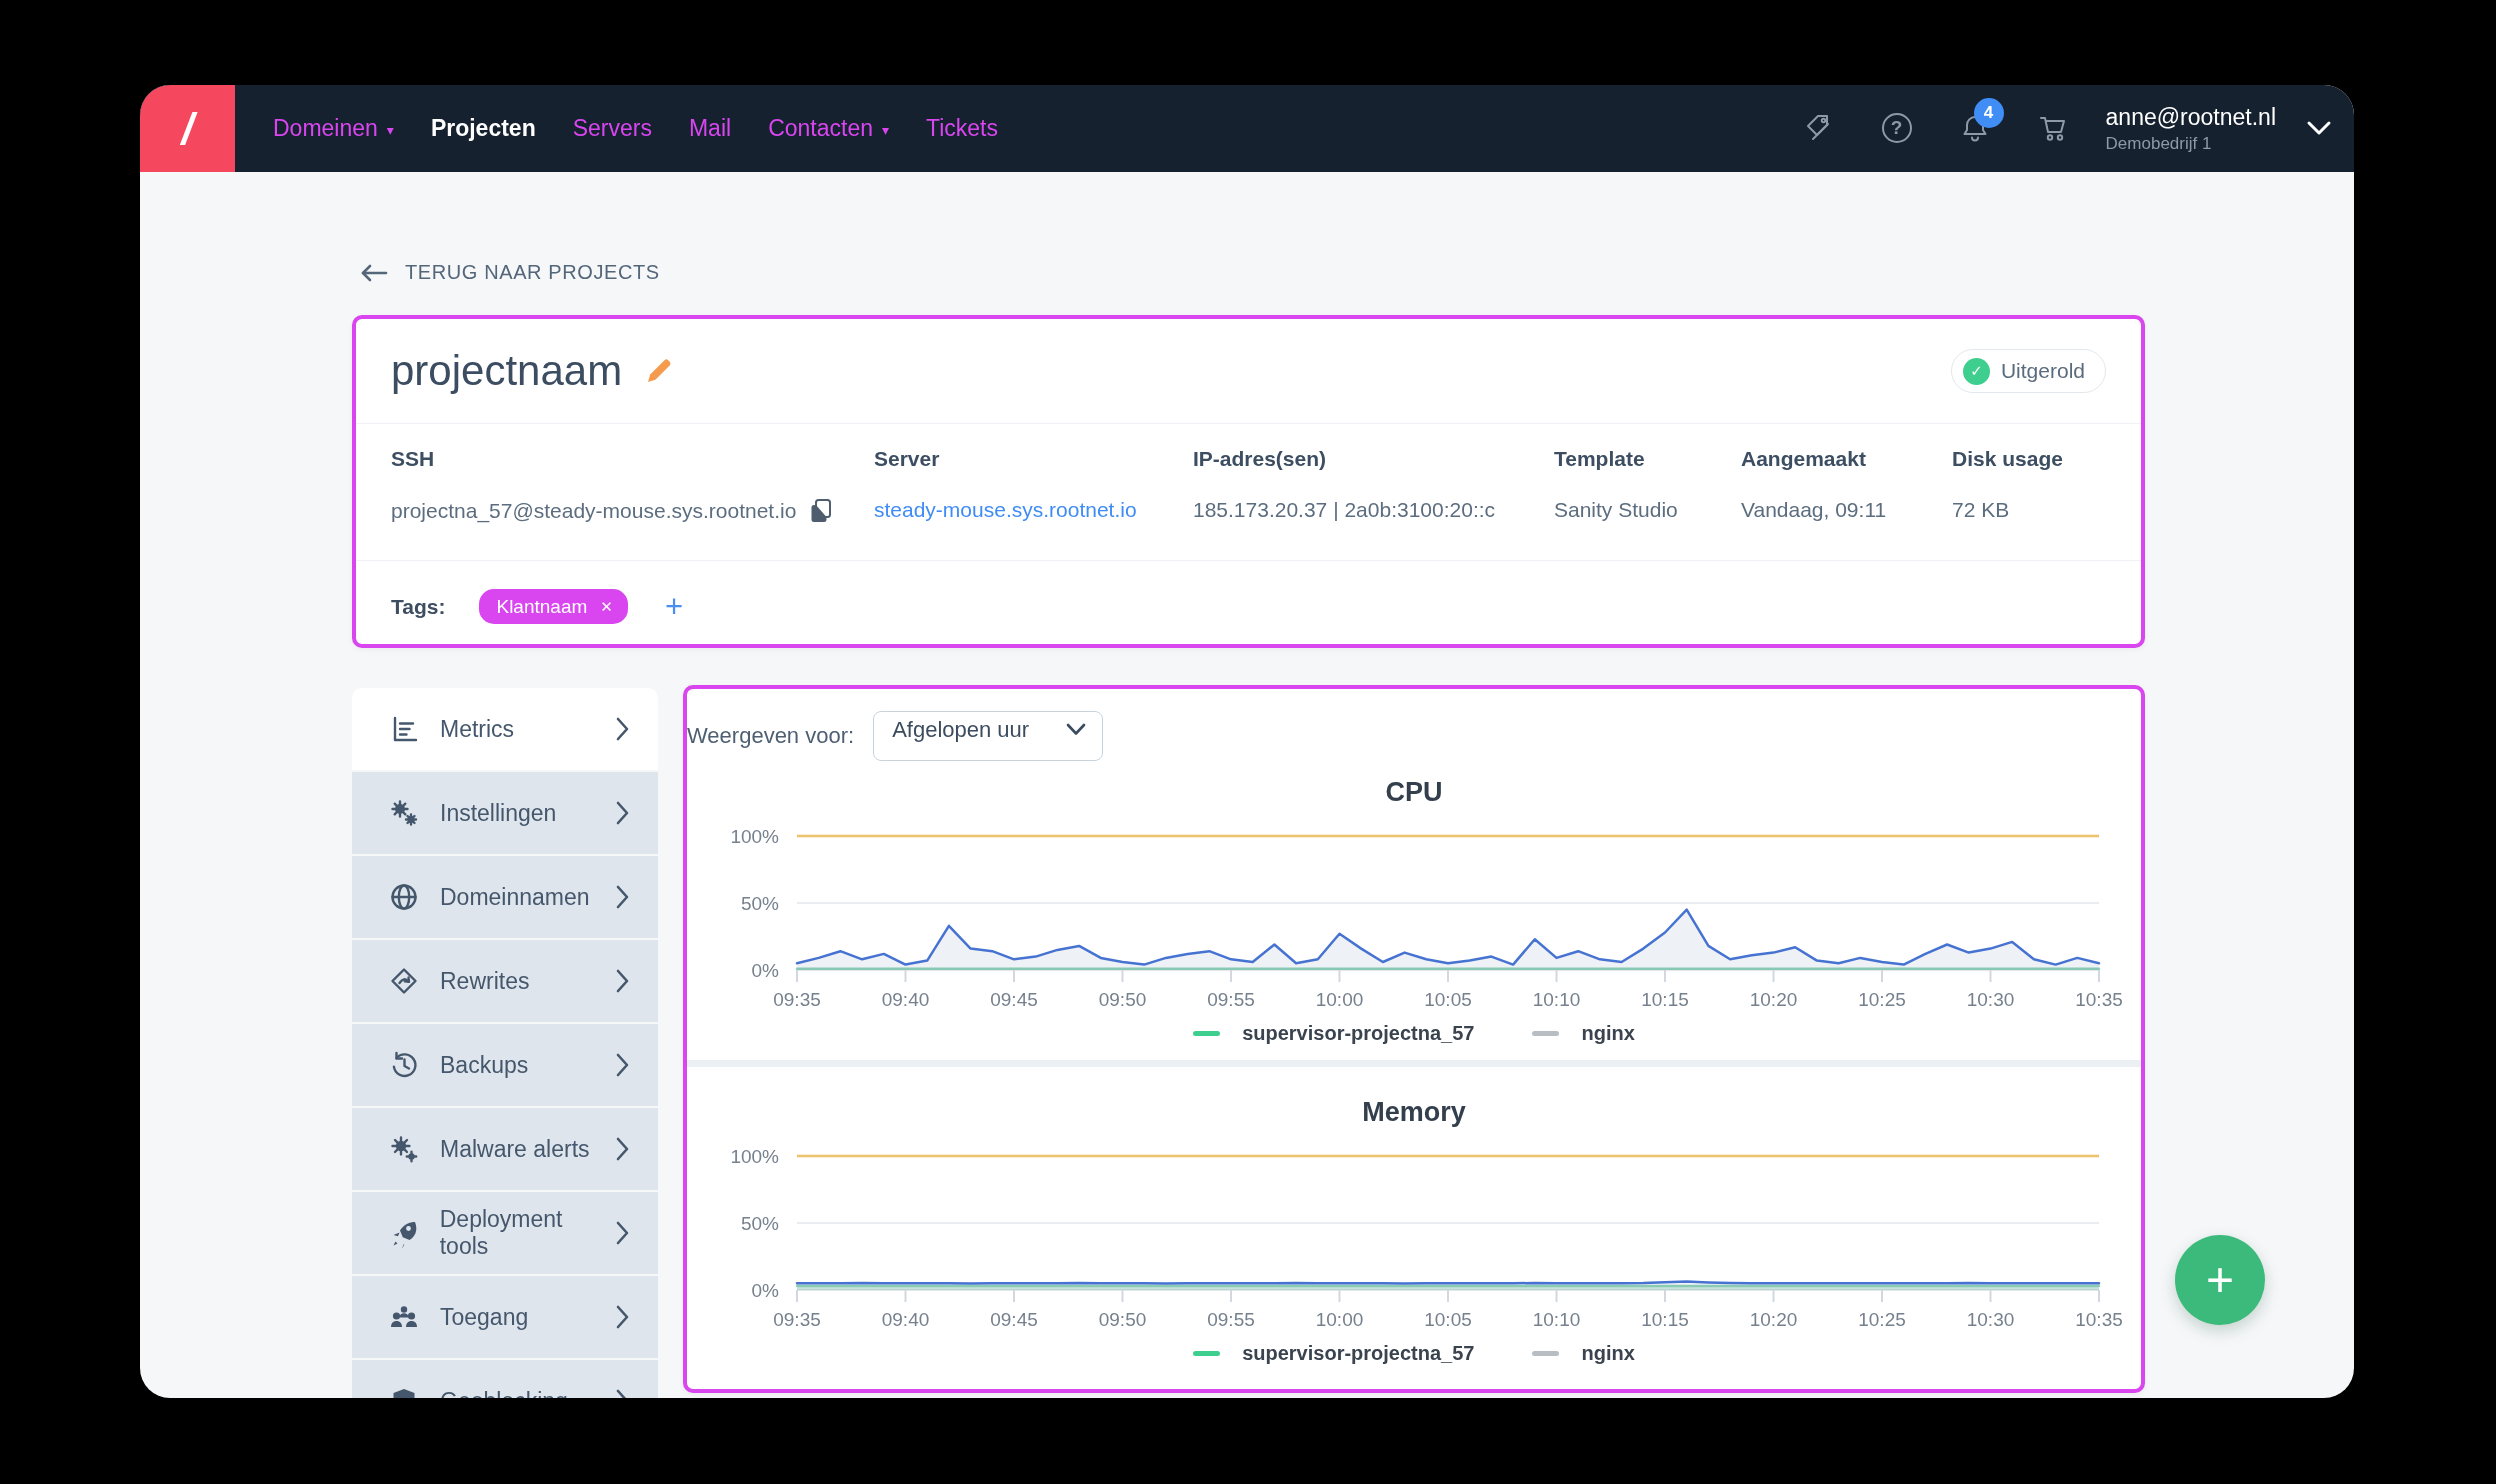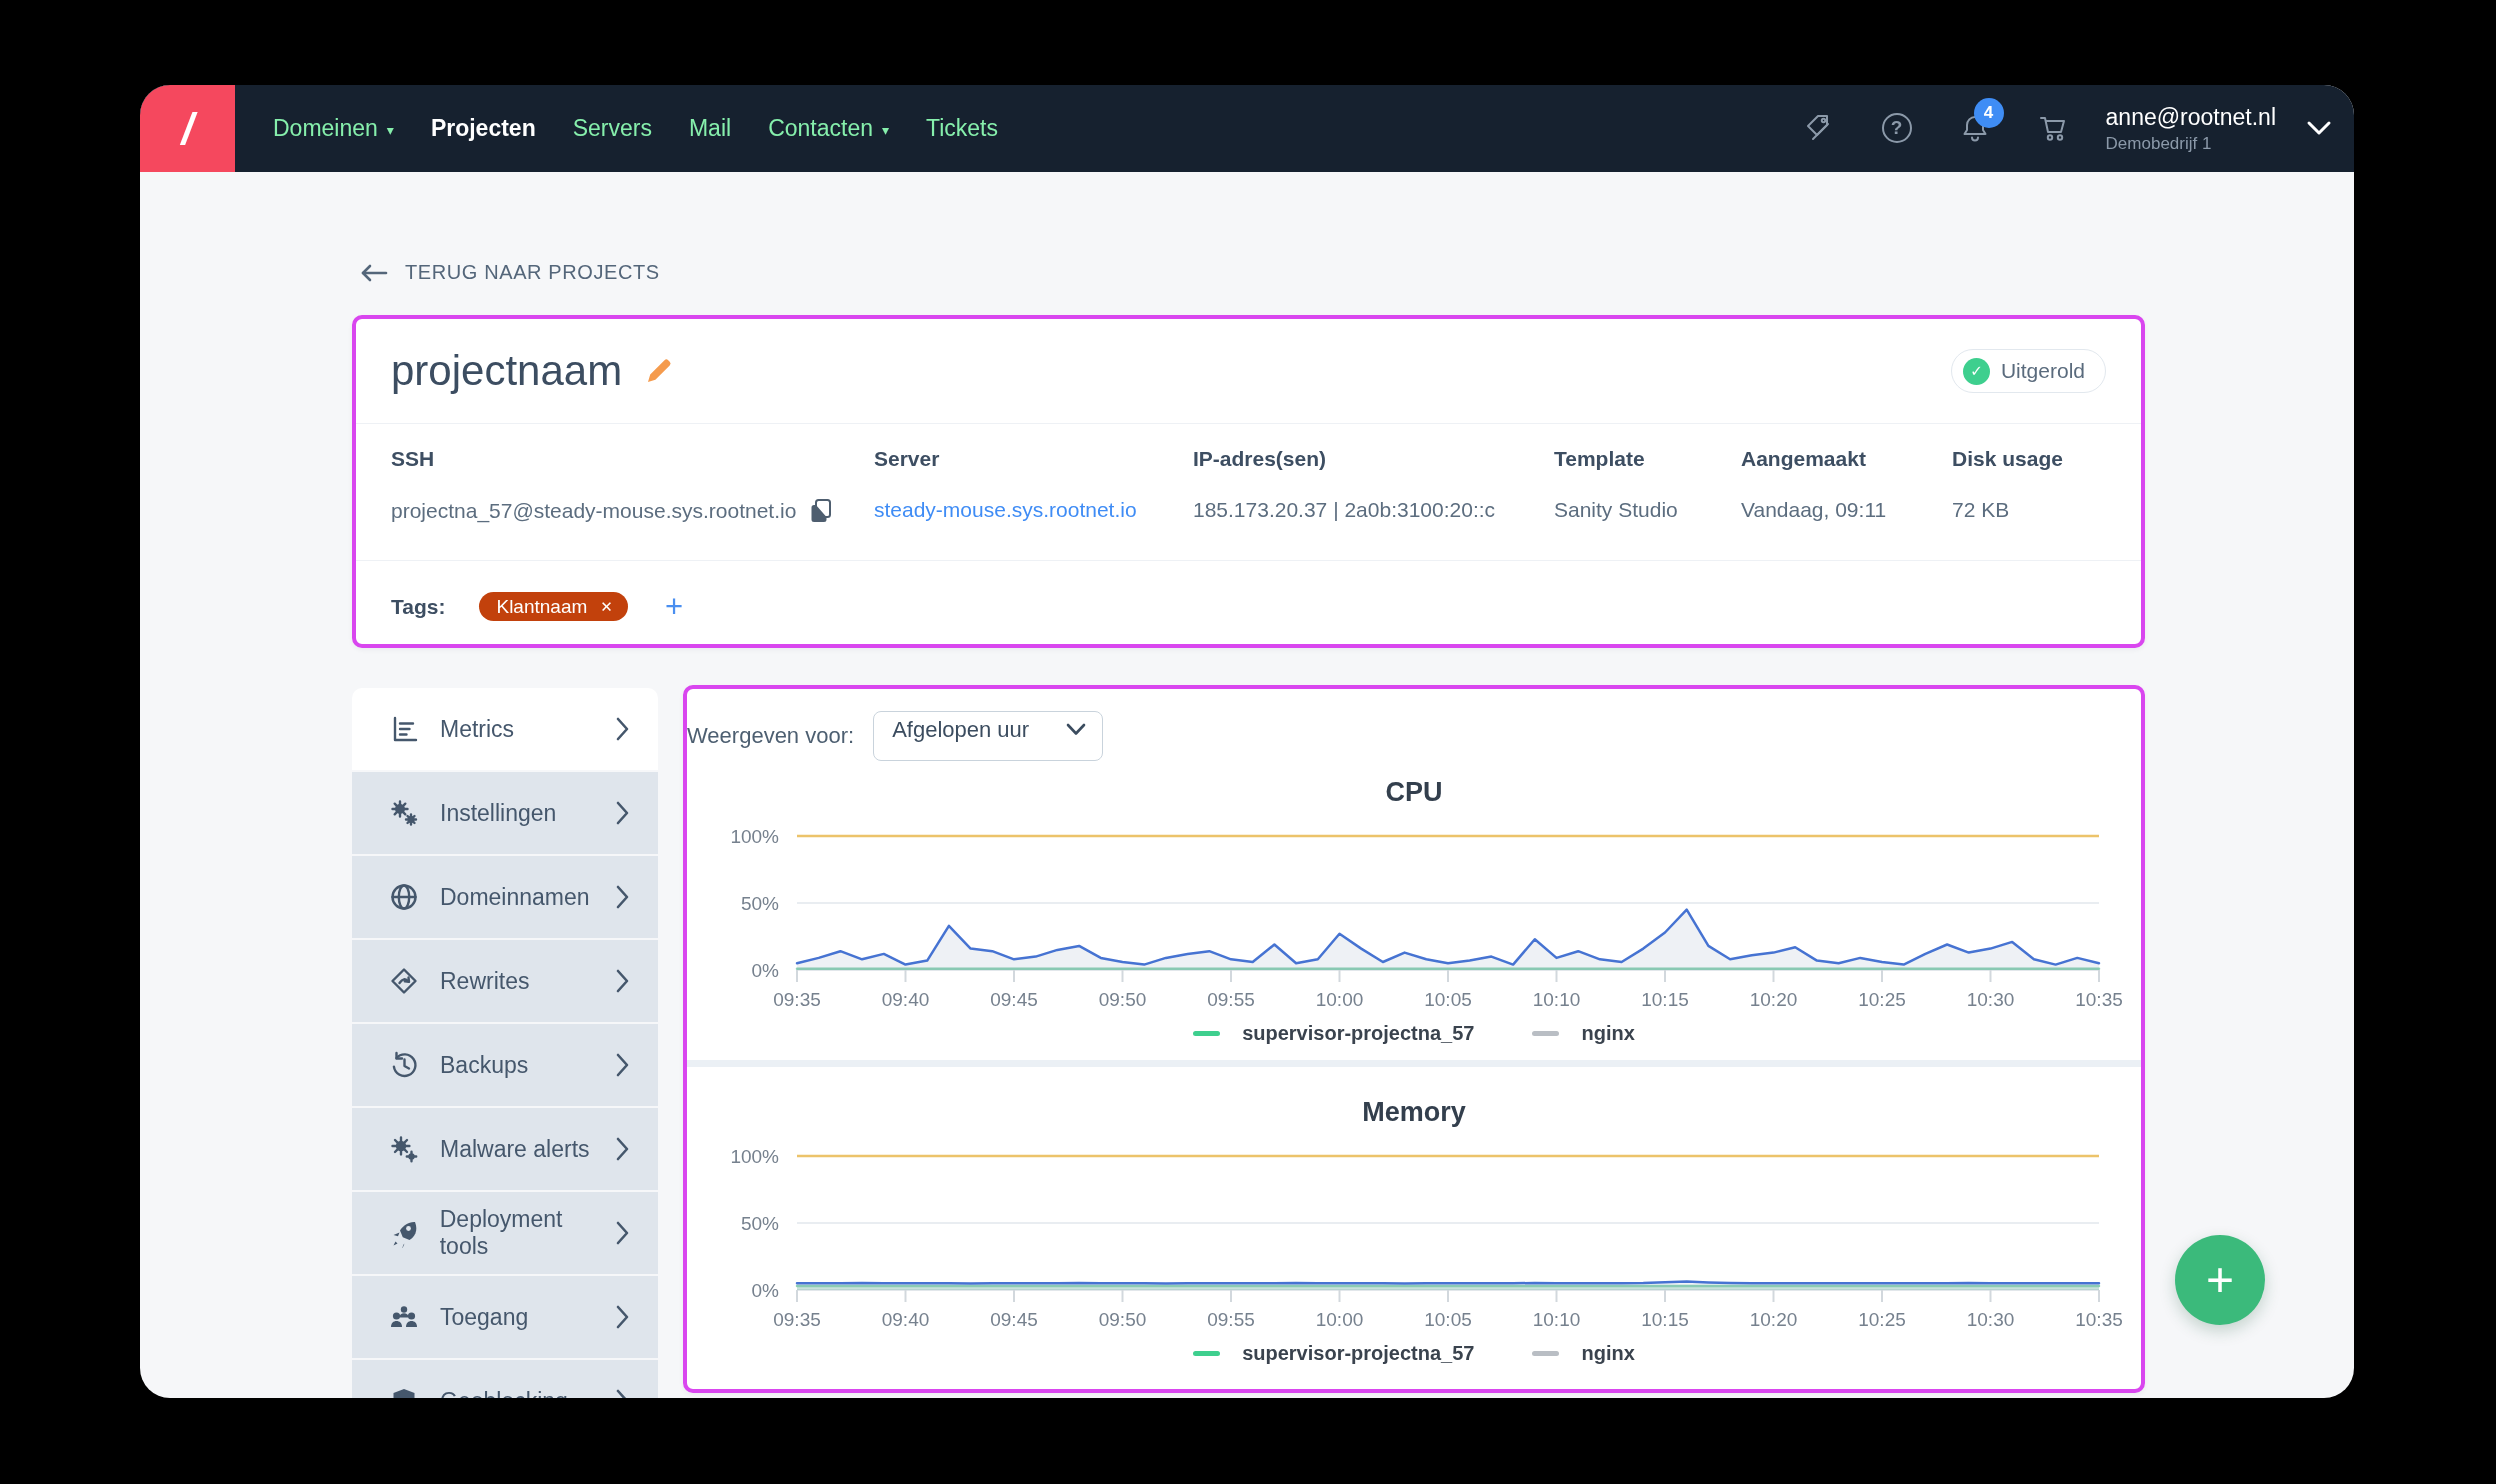--- a/index.html
+++ b/index.html
@@ -7,21 +7,21 @@
   body { font-family:"Liberation Sans","DejaVu Sans",sans-serif; }
   .stage { position:relative; width:2496px; height:1484px; background:#000; overflow:hidden; }
   .window { position:absolute; left:140px; top:85px; width:2214px; height:1313px;
             background:#f6f7f9; border-radius:30px; overflow:hidden; }
 
   
   .nav { position:relative; height:87px; background:#16212f; display:flex; align-items:center; }
   .logo { width:95px; height:87px; background:#f5485e; border-radius:30px 0 0 0;
           display:grid; place-items:center; color:#fff; font-size:44px; font-weight:700; font-style:italic; cursor:pointer; }
   .menu { display:flex; align-items:center; gap:37px; margin-left:38px; }
-  .menu-item { display:flex; align-items:center; gap:9px; color:#86efac; font-size:23px; cursor:pointer; }
+  .menu-item { display:flex; align-items:center; gap:9px; color:#d946ef; font-size:23px; cursor:pointer; }
   .menu-item.active { color:#ffffff; font-weight:700; }
   .menu-caret { font-size:14px; line-height:1; margin-top:2px; }
   .nav-right { margin-left:auto; display:flex; align-items:center; padding-right:22px; }
   .nav-icons { display:flex; align-items:center; gap:44px; }
   .nav-icon { position:relative; width:34px; height:34px; display:grid; place-items:center; cursor:pointer; }
   .nav-icon svg { stroke:#8b99a9; fill:none; stroke-width:2; stroke-linecap:round; stroke-linejoin:round; }
   .help-circle { width:30px; height:30px; border:2px solid #8b99a9; border-radius:50%;
                  color:#8b99a9; font-size:19px; font-weight:700; display:grid; place-items:center; }
   .notif-badge { position:absolute; top:-13px; right:-12px; width:30px; height:30px; border-radius:50%;
                  background:#3f8df5; color:#fff; font-size:17px; font-weight:700; display:grid; place-items:center; }
@@ -52,21 +52,21 @@
   .info-row { display:flex; height:136px; padding:23px 35px 0; }
   .info-label { font-size:21px; font-weight:700; color:#3d4e62; margin-bottom:27px; }
   .info-value { font-size:21px; color:#5c6d7f; display:flex; align-items:center; gap:13px; white-space:nowrap; }
   .info-value.link { color:#3f8cf5; cursor:pointer; }
   .copy-btn { cursor:pointer; display:grid; place-items:center; }
   .copy-btn svg { stroke:#4e5e6f; fill:none; stroke-width:2; stroke-linejoin:round; }
   .col-ssh{width:483px} .col-server{width:319px} .col-ip{width:361px}
   .col-template{width:187px} .col-created{width:211px} .col-disk{flex:1}
   .tags-row { height:92px; border-top:1px solid #eef1f5; display:flex; align-items:center; padding:0 35px; }
   .tags-label { font-size:21px; font-weight:700; color:#3d4e62; }
-  .tag-chip { margin-left:34px; height:29px; background:#c2410c; border-radius:15px; color:#fff;
+  .tag-chip { margin-left:34px; height:35px; background:#d946ef; border-radius:15px; color:#fff;
               display:flex; align-items:center; gap:13px; padding:0 15px 0 17px; font-size:19px; cursor:pointer; }
   .tag-x { font-size:15px; cursor:pointer; }
   .add-tag { margin-left:37px; color:#4a8ff0; font-size:31px; font-weight:400; cursor:pointer; line-height:1; }
 
   
   .sidebar { position:absolute; left:212px; top:603px; width:306px; border-radius:10px; overflow:hidden; }
   .side-item { height:82px; margin-bottom:2px; background:#dfe5ec; display:flex; align-items:center;
                padding:0 28px 0 36px; cursor:pointer; }
   .side-item.active { background:#ffffff; }
   .side-icon { width:32px; height:32px; margin-right:20px; display:grid; place-items:center; }

